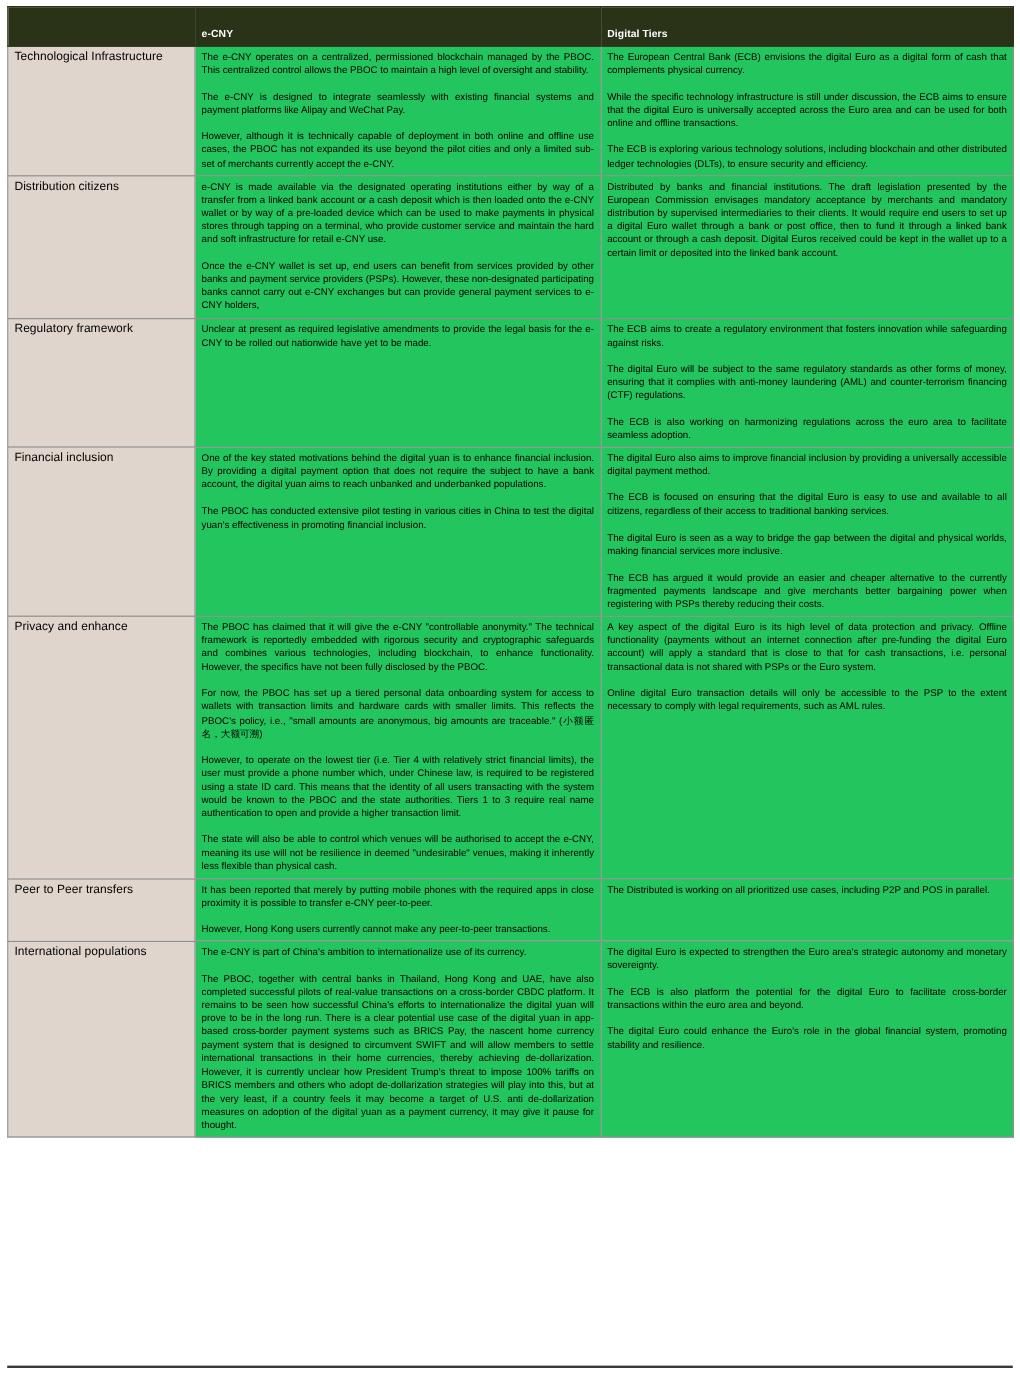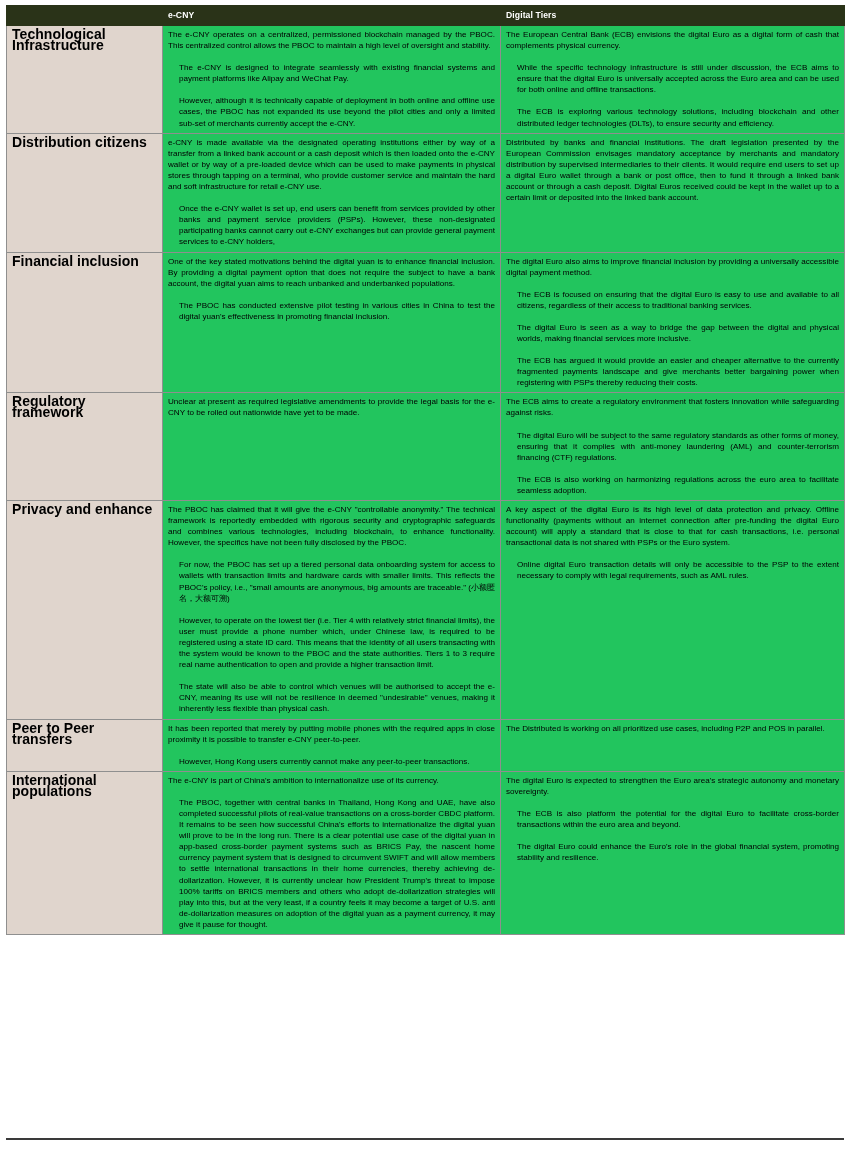--- a/index.html
+++ b/index.html
@@ -51,55 +51,54 @@
     padding: 0;
     height: 15px;
   }
   tr.head th.hd {
     background: #2a3318;
     border: 1px solid #2a3318;
     color: #ffffff;
     font-size: 8.6px;
     font-weight: bold;
     line-height: 13px;
-    padding: 2px 5px 2px 5px;
+    padding: 15px 5px 2px 5px;
     text-align: left;
     vertical-align: middle;
     letter-spacing: 0.1px;
   }
   tr.head th.hd-blank {
     background: #2a3318;
     border: 1px solid #2a3318;
     padding: 0;
   }
 
   
   td.topic {
     background: #e0d5cd;
-    font-size: 14px;
-    font-weight: bold;
+    font-size: 10px;
+    font-weight: normal;
     line-height: 11px;
     letter-spacing: 0.05px;
     padding-top: 4px;
   }
   td.body {
     background: #22c55e;
     font-size: 8.1px;
     line-height: 11.1px;
     text-align: justify;
     text-justify: inter-word;
     hyphens: none;
   }
 
   td.body p {
     margin: 0 0 0 0;
   }
   td.body p + p {
     margin-top: 11px;
-    margin-left: 11px;
   }
   .cjk {
     font-family: "DejaVu Sans", sans-serif;
     font-size: 8px;
   }
 
   
   .footer-rule {
     position: absolute;
     left: 6px;
@@ -145,44 +144,44 @@
           <td class="topic">Distribution citizens</td>
           <td class="body">
             <p>e-CNY is made available via the designated operating institutions either by way of a transfer from a linked bank account or a cash deposit which is then loaded onto the e-CNY wallet or by way of a pre-loaded device which can be used to make payments in physical stores through tapping on a terminal, who provide customer service and maintain the hard and soft infrastructure for retail e-CNY use.</p>
             <p>Once the e-CNY wallet is set up, end users can benefit from services provided by other banks and payment service providers (PSPs).  However, these non-designated participating banks cannot carry out e-CNY exchanges but can provide general payment services to e-CNY holders,</p>
           </td>
           <td class="body">
             <p>Distributed by banks and financial institutions.  The draft legislation presented by the European Commission envisages mandatory acceptance by merchants and mandatory distribution by supervised intermediaries to their clients. It would require end users to set up a digital Euro wallet through a bank or post office, then to fund it through a linked bank account or through a cash deposit. Digital Euros received could be kept in the wallet up to a certain limit or deposited into the linked bank account.</p>
           </td>
         </tr>
         <tr>
+          <td class="topic">Regulatory framework</td>
+          <td class="body">
+            <p>Unclear at present as required legislative amendments to provide the legal basis for the e-CNY to be rolled out nationwide have yet to be made.</p>
+          </td>
+          <td class="body">
+            <p>The ECB aims to create a regulatory environment that fosters innovation while safeguarding against risks.</p>
+            <p>The digital Euro will be subject to the same regulatory standards as other forms of money, ensuring that it complies with anti-money laundering (AML) and counter-terrorism financing (CTF) regulations.</p>
+            <p>The ECB is also working on harmonizing regulations across the euro area to facilitate seamless adoption.</p>
+          </td>
+        </tr>
+        <tr>
           <td class="topic">Financial inclusion</td>
           <td class="body">
             <p>One of the key stated motivations behind the digital yuan is to enhance financial inclusion. By providing a digital payment option that does not require the subject to have a bank account, the digital yuan aims to reach unbanked and underbanked populations.</p>
             <p>The PBOC has conducted extensive pilot testing in various cities in China to test the digital yuan's effectiveness in promoting financial inclusion.</p>
           </td>
           <td class="body">
             <p>The digital Euro also aims to improve financial inclusion by providing a universally accessible digital payment method.</p>
             <p>The ECB is focused on ensuring that the digital Euro is easy to use and available to all citizens, regardless of their access to traditional banking services.</p>
             <p>The digital Euro is seen as a way to bridge the gap between the digital and physical worlds, making financial services more inclusive.</p>
             <p>The ECB has argued it would provide an easier and cheaper alternative to the currently fragmented payments landscape and give merchants better bargaining power when registering with PSPs thereby reducing their costs.</p>
           </td>
         </tr>
         <tr>
-          <td class="topic">Regulatory framework</td>
-          <td class="body">
-            <p>Unclear at present as required legislative amendments to provide the legal basis for the e-CNY to be rolled out nationwide have yet to be made.</p>
-          </td>
-          <td class="body">
-            <p>The ECB aims to create a regulatory environment that fosters innovation while safeguarding against risks.</p>
-            <p>The digital Euro will be subject to the same regulatory standards as other forms of money, ensuring that it complies with anti-money laundering (AML) and counter-terrorism financing (CTF) regulations.</p>
-            <p>The ECB is also working on harmonizing regulations across the euro area to facilitate seamless adoption.</p>
-          </td>
-        </tr>
-        <tr>
           <td class="topic">Privacy and enhance</td>
           <td class="body">
             <p>The PBOC has claimed that it will give the e-CNY "controllable anonymity."  The technical framework is reportedly embedded with rigorous security and cryptographic safeguards and combines various technologies, including blockchain, to enhance functionality.  However, the specifics have not been fully disclosed by the PBOC.</p>
             <p>For now, the PBOC has set up a tiered personal data onboarding system for access to wallets with transaction limits and hardware cards with smaller limits.  This reflects the PBOC's policy, i.e., "small amounts are anonymous, big amounts are traceable." (<span class="cjk">小额匿名，大额可溯</span>)</p>
             <p>However, to operate on the lowest tier (i.e. Tier 4 with relatively strict financial limits), the user must provide a phone number which, under Chinese law, is required to be registered using a state ID card.  This means that the identity of all users transacting with the system would be known to the PBOC and the state authorities.  Tiers 1 to 3 require real name authentication to open and provide a higher transaction limit.</p>
             <p>The state will also be able to control which venues will be authorised to accept the e-CNY, meaning its use will not be resilience in deemed "undesirable" venues, making it inherently less flexible than physical cash.</p>
           </td>
           <td class="body">
             <p>A key aspect of the digital Euro is its high level of data protection and privacy. Offline functionality (payments without an internet connection after pre-funding the digital Euro account) will apply a standard that is close to that for cash transactions, i.e. personal transactional data is not shared with PSPs or the Euro system.</p>
             <p>Online digital Euro transaction details will only be accessible to the PSP to the extent necessary to comply with legal requirements, such as AML rules.</p>

